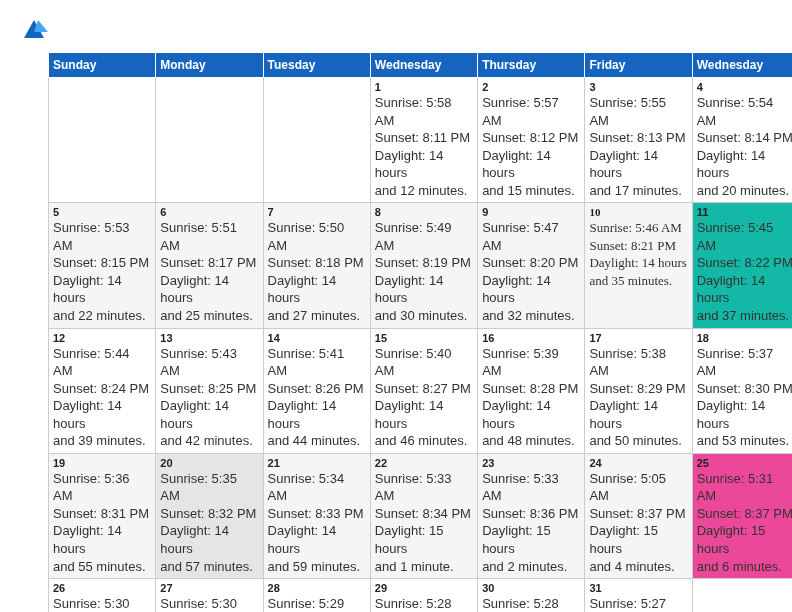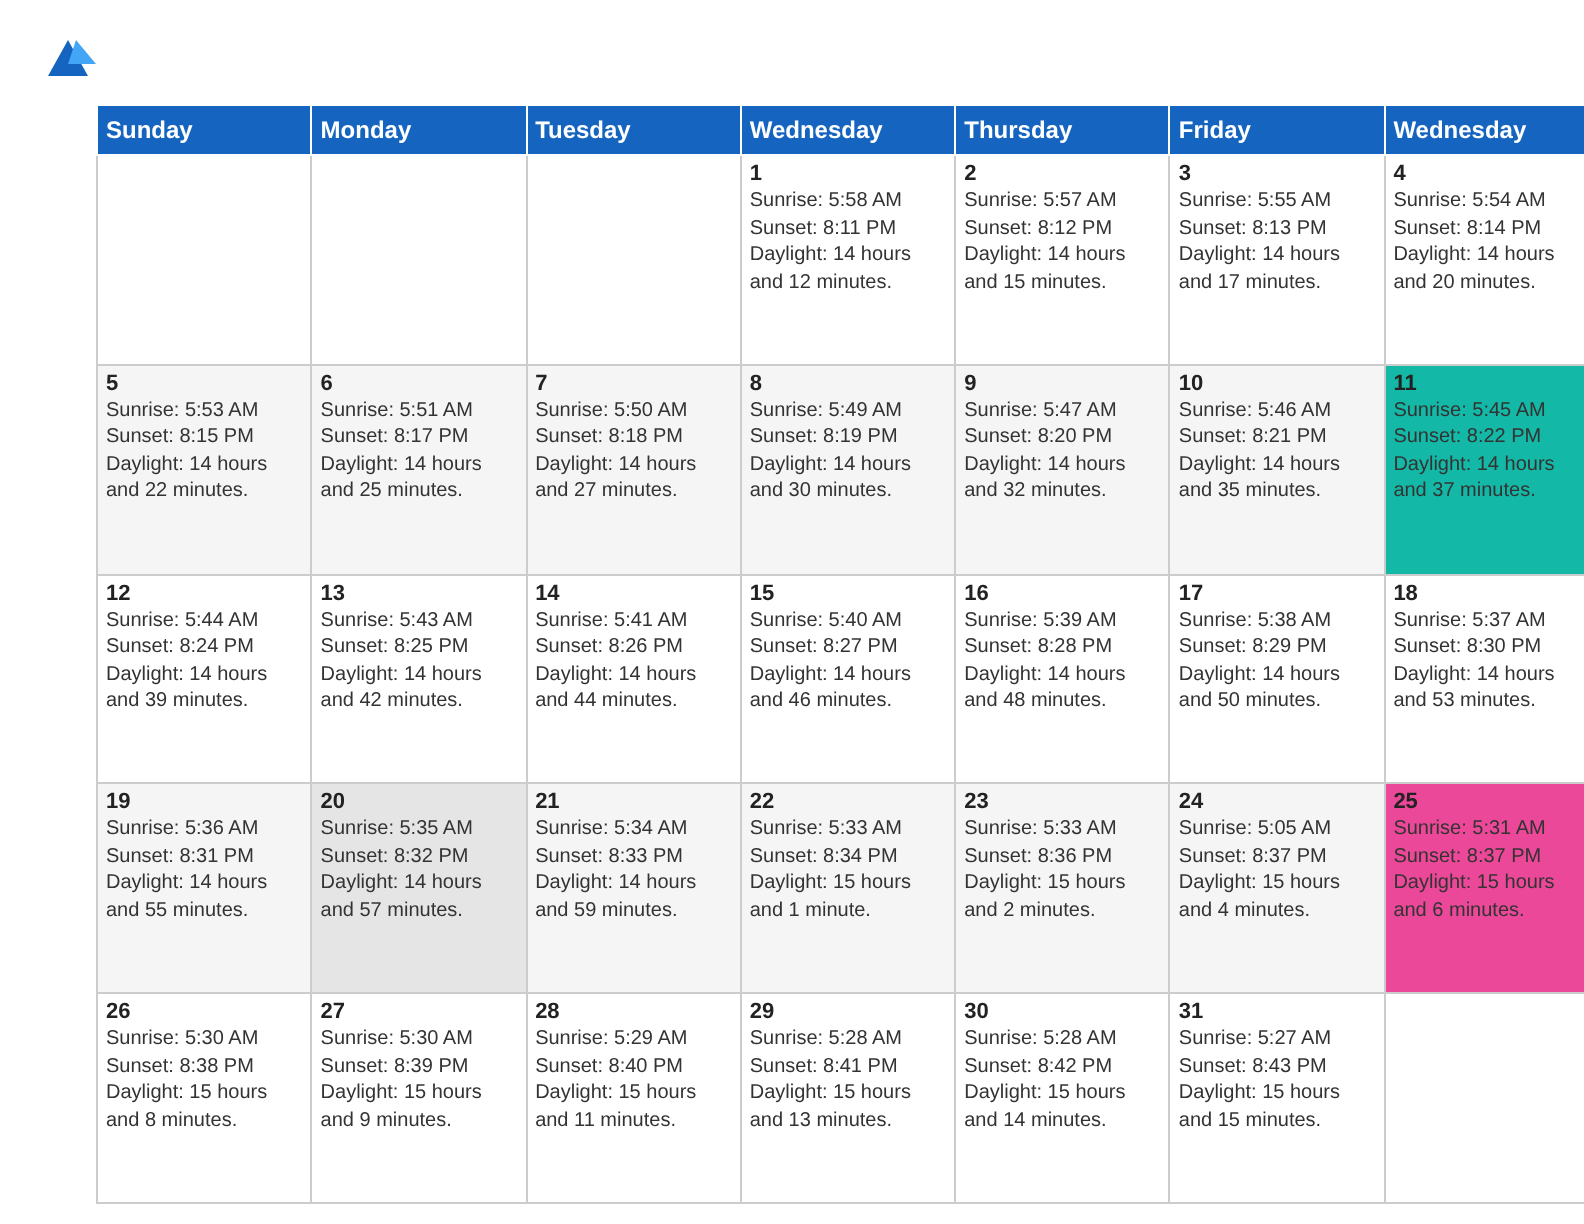--- a/index.html
+++ b/index.html
@@ -90,21 +90,21 @@
       background: #f5f5f5;
     }
     .day-num {
       font-size: 11px;
       font-weight: bold;
       color: #222;
       display: block;
       margin-bottom: 1px;
     }
     .day-info {
-      font-size: 10px;
+      font-size: 13px;
       color: #333;
       line-height: 1.35;
     }
     .empty { background: #fff !important; }
   </style>
 </head>
 <body>
 
 <div class="page">
   <div class="header">
@@ -199,21 +199,21 @@
 Daylight: 14 hours
 and 30 minutes.</div>
           </td>
           <td style="background: rgb(245, 245, 245);">
             <span class="day-num">9</span>
             <div class="day-info" style="white-space: pre-line;">Sunrise: 5:47 AM
 Sunset: 8:20 PM
 Daylight: 14 hours
 and 32 minutes.</div>
           </td>
-          <td style="background: rgb(245, 245, 245);">
+          <td style="background: rgb(245, 245, 245); font-family: Liberation Serif, serif;">
             <span class="day-num">10</span>
             <div class="day-info" style="white-space: pre-line;">Sunrise: 5:46 AM
 Sunset: 8:21 PM
 Daylight: 14 hours
 and 35 minutes.</div>
           </td>
           <td style="background: #14b8a6;">
             <span class="day-num">11</span>
             <div class="day-info" style="white-space: pre-line;">Sunrise: 5:45 AM
 Sunset: 8:22 PM

